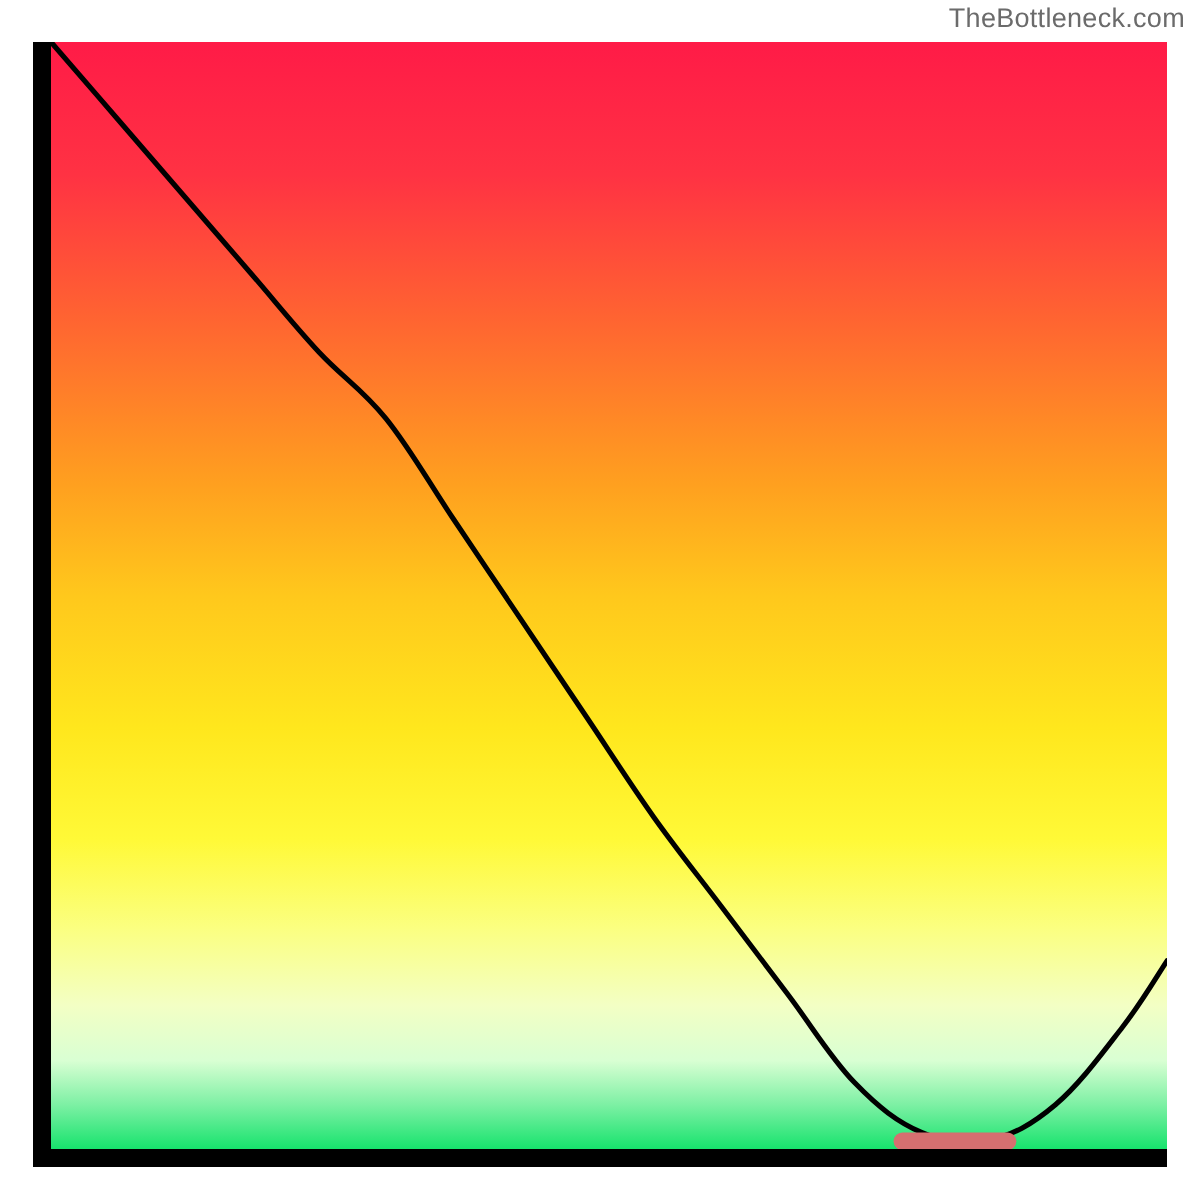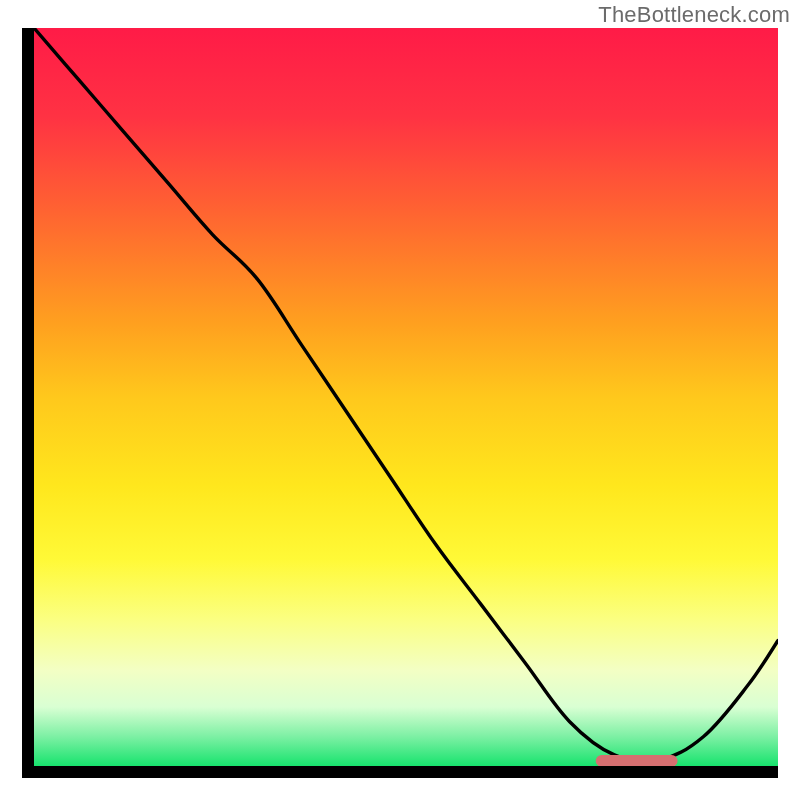--- a/index.html
+++ b/index.html
@@ -13,21 +13,21 @@
   .container {
     position: relative;
     width: 800px;
     height: 800px;
   }
   .watermark {
     position: absolute;
     top: 2px;
     right: 10px;
     color: #6b6b6b;
-    font-size: 22px;
+    font-size: 18px;
     font-weight: 400;
     letter-spacing: 0.2px;
   }
   .frame {
     position: absolute;
     left: 22px;
     top: 28px;
     width: 756px;
     height: 750px;
     box-sizing: border-box;

